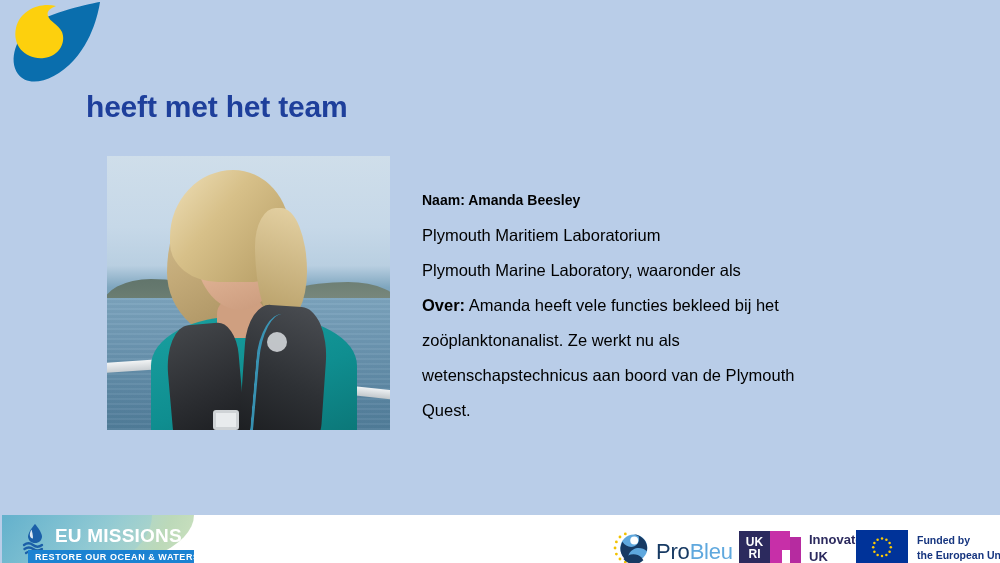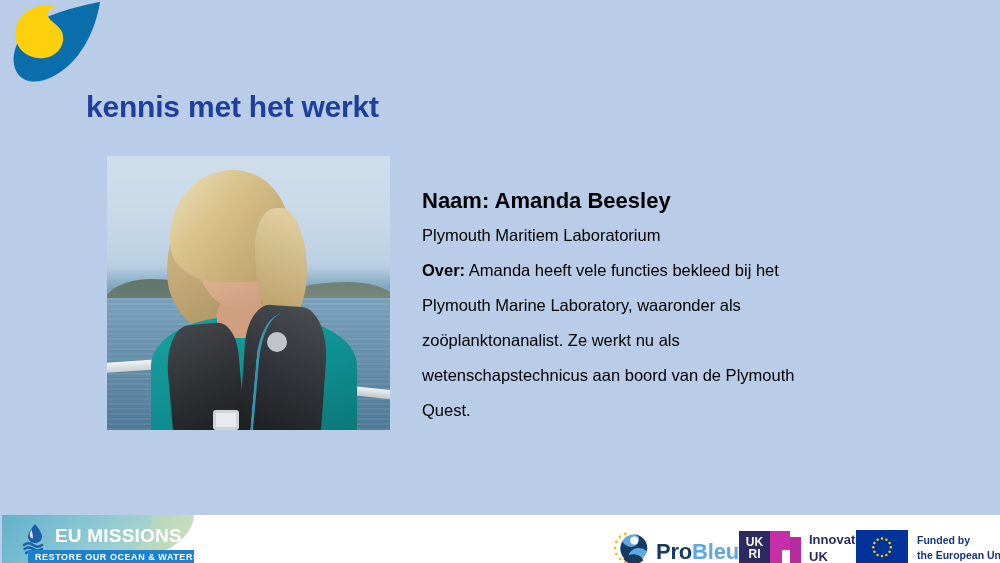--- a/index.html
+++ b/index.html
@@ -206,21 +206,21 @@
   .bio {
     position:absolute;
     left:422px; top:183px;
     width:470px;
     color:#000000;
     font-size:16.5px;
     line-height:35px;
   }
   .bio .line { white-space:nowrap; }
   .bio .name {
-    font-size:22px;
+    font-size:14px;
     font-weight:bold;
   }
   .bio b { font-weight:bold; }
 
   
   .footer {
     position:absolute;
     left:2px; right:0; bottom:0;
     height:48px;
     background:#ffffff;
@@ -273,21 +273,21 @@
   .probleu {
     position:absolute;
     left:610px; top:14px;
     display:flex;
     align-items:center;
     gap:6px;
   }
   .probleu .mark { width:38px; height:38px; display:block; }
   .probleu .wordmark {
     font-size:22px;
-    font-weight:bold;
+    font-weight:normal;
     letter-spacing:-0.2px;
     line-height:1;
     margin-top:8px;
   }
   .probleu .pro { color:#173a63; }
   .probleu .bleu { color:#5fa8de; }
 
   
   .ukri {
     position:absolute;
@@ -355,21 +355,21 @@
 
 <div class="slide">
 
   <div class="brand-mark">
     <svg viewBox="0 0 102 100" xmlns="http://www.w3.org/2000/svg" aria-hidden="true">
       <path d="M96 2 C96 2 92 36 70 60 C50 82 24 88 14 74 C4 60 12 36 30 24 C50 10 96 2 96 2 Z" fill="#0a6ead"></path>
       <path d="M52 6 C36 2 16 10 12 28 C8 46 22 60 40 58 C56 56 62 42 58 32 C54 24 46 22 44 16 C42 10 48 8 52 6 Z" fill="#fdd00d"></path>
     </svg>
   </div>
 
-  <div class="slide-title">kennis met het werkt</div>
+  <div class="slide-title">heeft met het team</div>
 
   <div class="photo-frame">
     <div class="photo">
       <div class="coast-left"></div>
       <div class="coast-right"></div>
       <div class="town"></div>
       <div class="sea"></div>
       <div class="rail"></div>
       <div class="rail2"></div>
       <div class="person">
@@ -390,25 +390,25 @@
       </div>
     </div>
   </div>
 
   <div class="bio">
     <div class="line name">
       <b>Naam:</b>
       <span>Amanda Beesley</span>
     </div>
     <div class="line">Plymouth Maritiem Laboratorium</div>
+    <div class="line">Plymouth Marine Laboratory, waaronder als</div>
     <div class="line">
       <b>Over:</b>
       <span>Amanda heeft vele functies bekleed bij het</span>
     </div>
-    <div class="line">Plymouth Marine Laboratory, waaronder als</div>
     <div class="line">zoöplanktonanalist. Ze werkt nu als</div>
     <div class="line">wetenschapstechnicus aan boord van de Plymouth</div>
     <div class="line">Quest.</div>
   </div>
 
   <div class="footer">
 
     <div class="eu-missions">
       <div class="bg"></div>
       <div class="bg2"></div>

